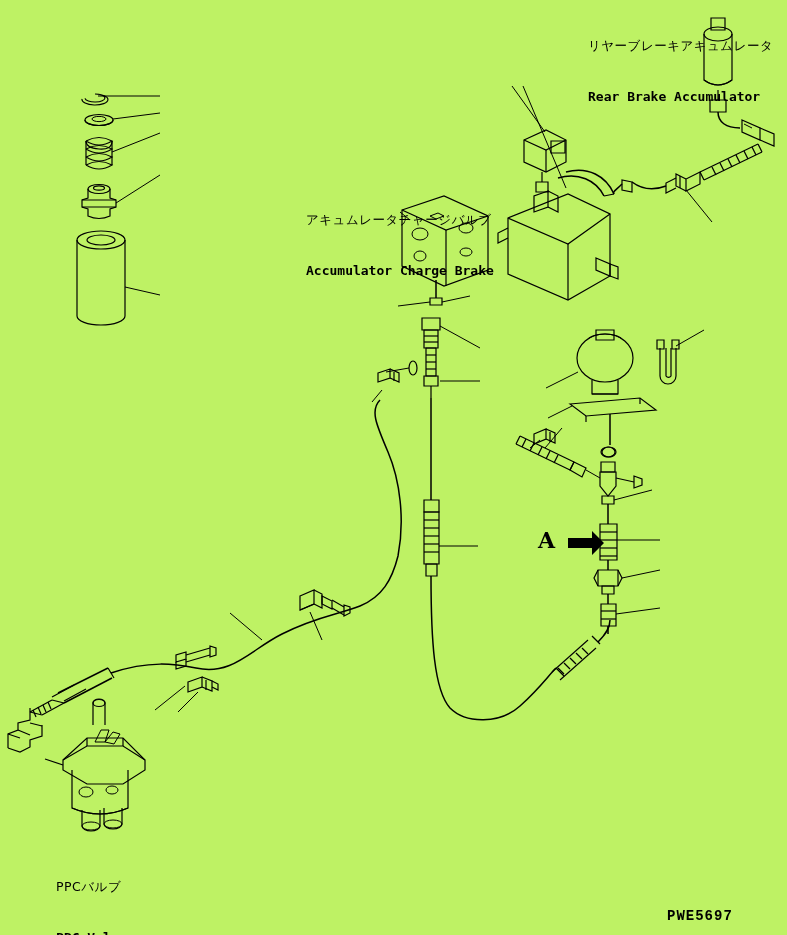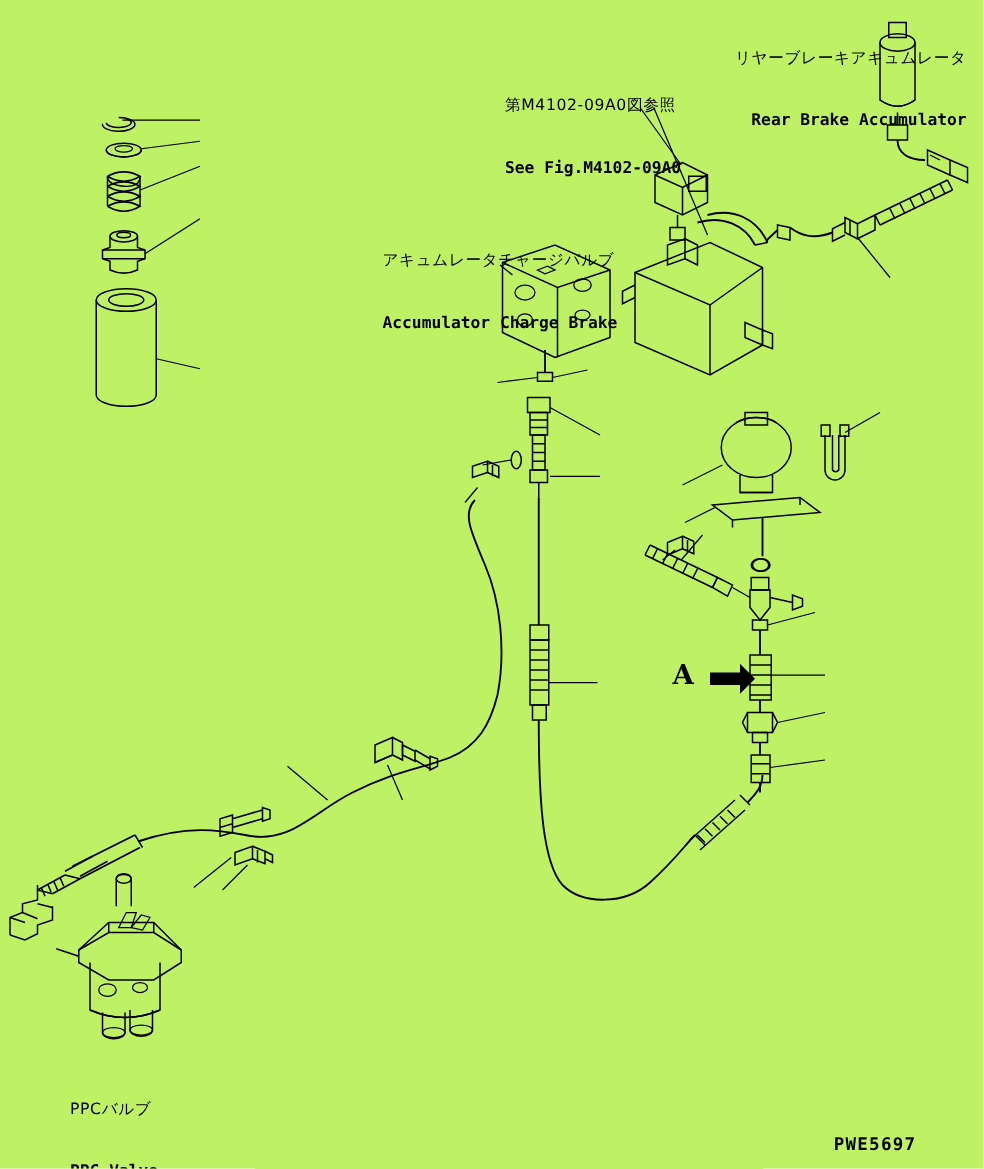--- a/index.html
+++ b/index.html
@@ -26,21 +26,20 @@
     font-family: "DejaVu Sans", sans-serif;
     font-size: 12.5px;
     letter-spacing: 0.5px;
   }
   .lbl .en {
     display: block;
     font-family: "DejaVu Sans Mono", monospace;
     font-size: 13px;
     font-weight: bold;
     letter-spacing: 0px;
-    text-align: right;
   }
   .partnum {
     position: absolute;
     font-family: "DejaVu Sans Mono", monospace;
     font-size: 14px;
     font-weight: bold;
     color: #000;
     letter-spacing: 1px;
   }
   .bigA {
@@ -425,33 +424,29 @@
       <path class="s15" d="M622 184 C 616 190 612 192 614 194"></path>
     </g>
 
   </svg>
 
   <div class="lbl" style="left:588px; top:2px;">
     <span class="jp">リヤーブレーキアキュムレータ</span>
     <span class="en">Rear Brake Accumulator</span>
   </div>
 
-  <div class="lbl" style="left:404px; top:40px;">
-    <span class="jp">第M4102-09A0図参照</span>
-    <span class="en">See Fig.M4102-09A0</span>
-  </div>
-
-  <div class="lbl" style="left:306px; top:164px;">
+
+  <div class="lbl" style="left:306px; top:176px;">
     <span class="jp">アキュムレータチャージバルブ</span>
     <span class="en">Accumulator Charge Brake</span>
   </div>
 
 
   <div class="lbl" style="left:56px; top:843px;">
     <span class="jp">PPCバルブ</span>
     <span class="en">PPC Valve</span>
   </div>
 
   <div class="bigA" style="left:538px; top:527px;">A</div>
 
-  <div class="partnum" style="left:667px; top:908px;">PWE5697</div>
+  <div class="partnum" style="left:667px; top:908px;font-family:Liberation Mono, monospace;">PWE5697</div>
 
 </div>
 
 </body></html>

